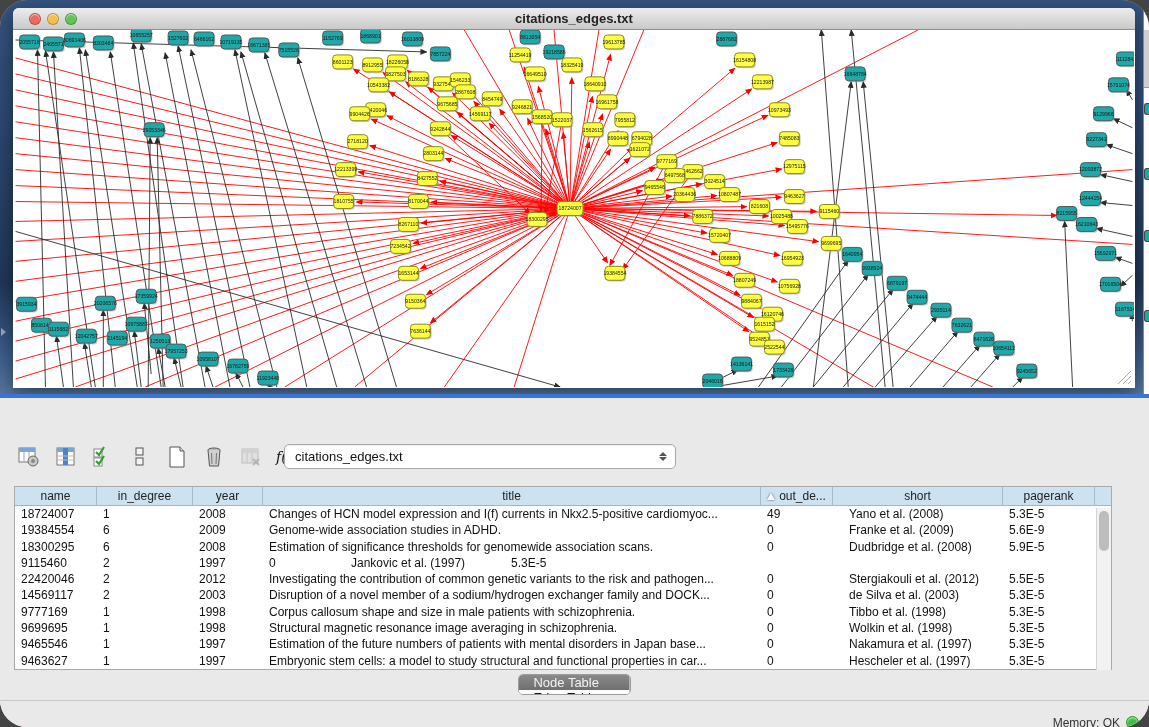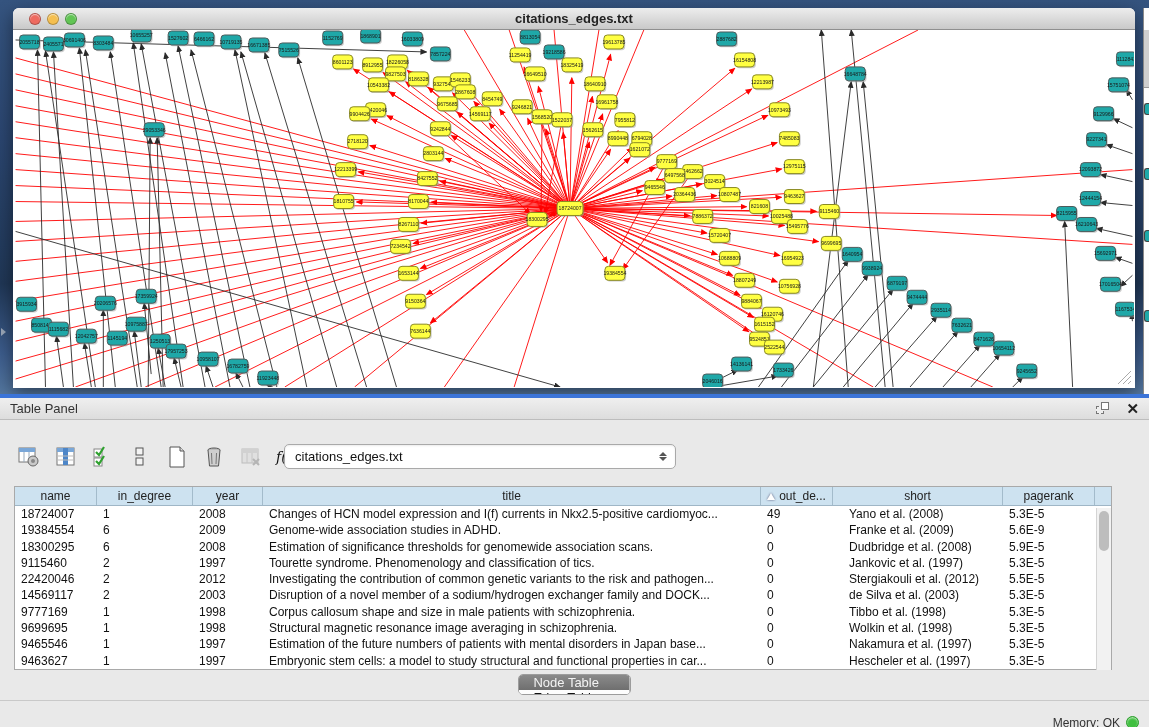--- a/index.html
+++ b/index.html
@@ -1,17 +1,17 @@
 <!DOCTYPE html>
 <html><head>
 <meta charset="utf-8">
 <style>
   * { margin:0; padding:0; box-sizing:border-box; }
   body { font-family:"Liberation Sans", sans-serif; background:#444; }
-  .app { position:relative; width:1149px; height:727px; overflow:hidden; background:#fca5a5; }
+  .app { position:relative; width:1149px; height:727px; overflow:hidden; background:#fca5a5;border-radius:27px; }
 
   
   .desktop { position:absolute; left:0; top:0; width:1149px; height:394px;
     background:linear-gradient(180deg,#35547f 0%, #2b4670 35%, #203756 72%, #3d5d8d 90%, #54779f 100%); }
   .left-collapse-arrow { position:absolute; left:1px; top:328px; width:0; height:0;
     border-left:5px solid #9aa7b8; border-top:4px solid transparent; border-bottom:4px solid transparent; }
 
   
   .net-window { position:absolute; left:13px; top:8px; width:1122px; height:380px;
     border-radius:6px 6px 0 0; box-shadow:0 6px 18px rgba(0,0,0,.45); background:#fff; }
@@ -937,29 +937,20 @@
     <div class="bar"></div>
     <div class="nd" style="top:95px"></div>
     <div class="nd" style="top:160px"></div>
     <div class="nd" style="top:222px"></div>
     <div class="nd" style="top:302px"></div>
   </div>
 
   <div class="splitter"></div>
 
   <div class="panel">
-    <div class="panel-header">
-      <span class="panel-title">Table Panel</span>
-      <span class="spacer"></span>
-      <span class="float-icon">
-          <span class="sq1"></span>
-          <span class="sq2"></span>
-        </span>
-      <span class="close-x">✕</span>
-    </div>
 
     <div class="toolbar">
       <span class="tool">
         <svg width="22" height="22">
             <rect x="1" y="2" width="16" height="14" fill="#fff" stroke="#777"></rect>
             <rect x="1" y="2" width="16" height="4" fill="#7aa7d8"></rect>
             <line x1="6" y1="6" x2="6" y2="16" stroke="#9ab"></line>
             <line x1="11" y1="6" x2="11" y2="16" stroke="#9ab"></line>
             <circle cx="15" cy="15" r="5" fill="#c9c9c9" stroke="#666"></circle>
             <circle cx="15" cy="15" r="2" fill="#888"></circle>
@@ -1071,21 +1062,20 @@
             <div class="td col2">2008</div>
             <div class="td col3">Estimation of significance thresholds for genomewide association scans.</div>
             <div class="td col4">0</div>
             <div class="td col5">Dudbridge et al. (2008)</div>
             <div class="td col6">5.9E-5</div>
           </div>
           <div class="tr">
             <div class="td col0">9115460</div>
             <div class="td col1">2</div>
             <div class="td col2">1997</div>
-            <div class="td col3">Tourette syndrome. Phenomenology and classification of tics.</div>
             <div class="td col4">0</div>
             <div class="td col5">Jankovic et al. (1997)</div>
             <div class="td col6">5.3E-5</div>
           </div>
           <div class="tr">
             <div class="td col0">22420046</div>
             <div class="td col1">2</div>
             <div class="td col2">2012</div>
             <div class="td col3">Investigating the contribution of common genetic variants to the risk and pathogen...</div>
             <div class="td col4">0</div>

